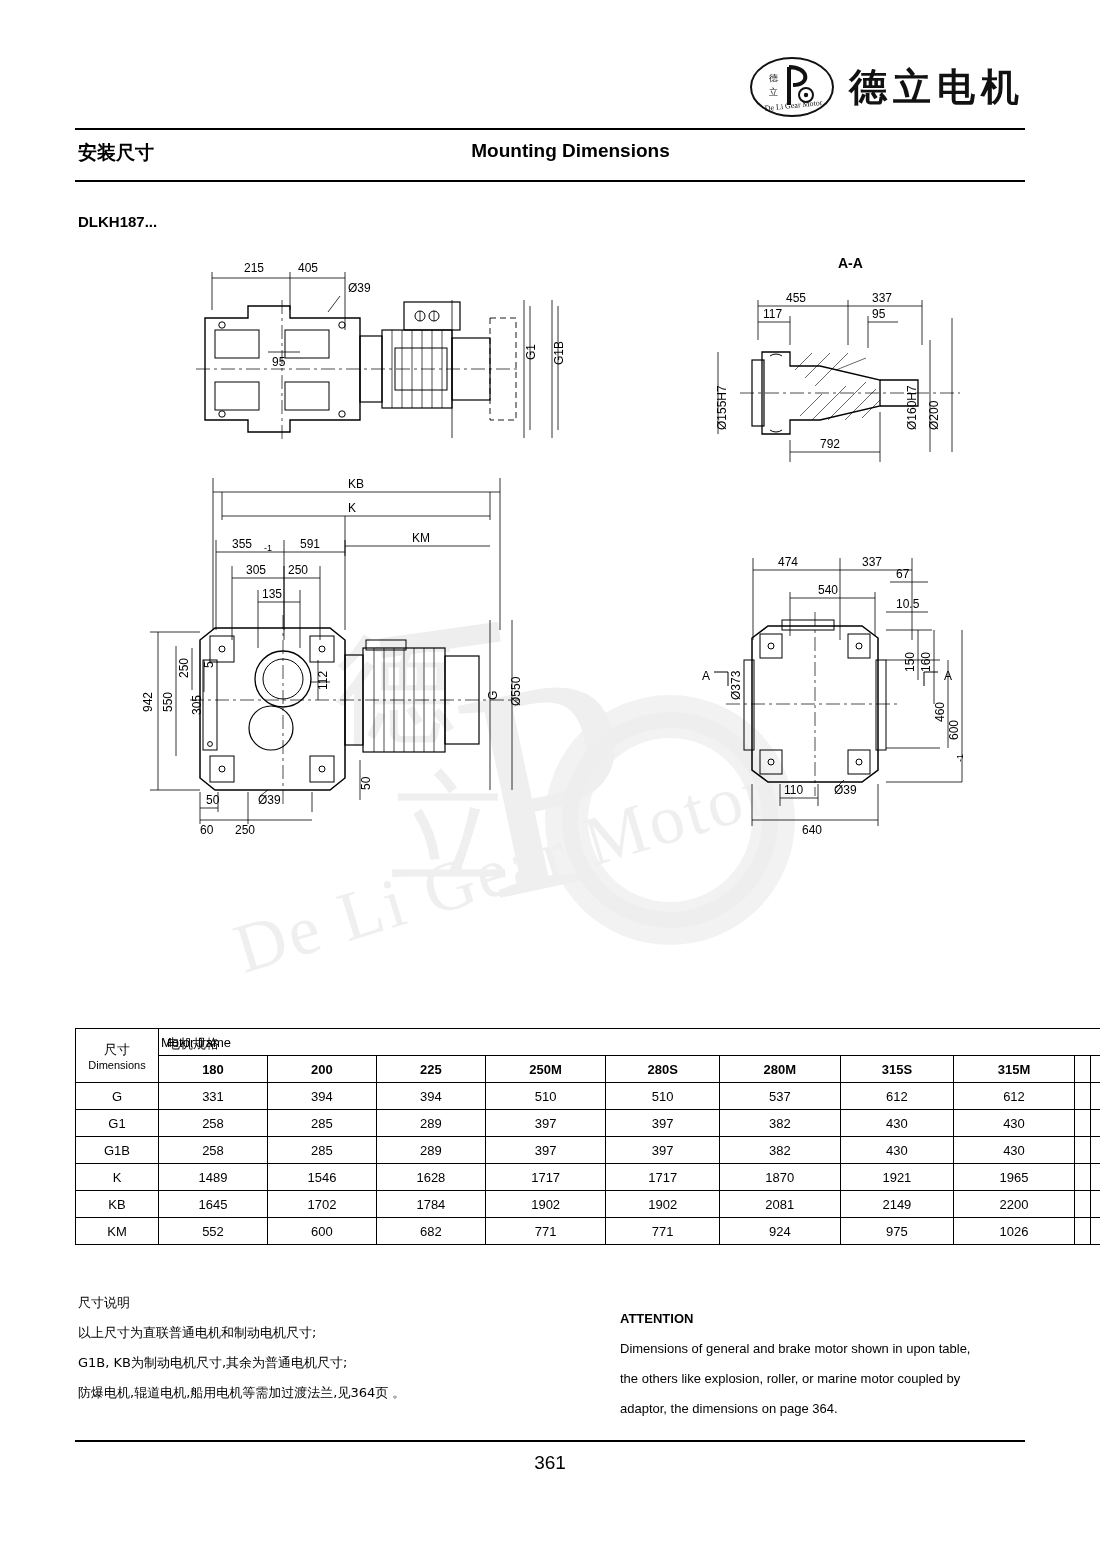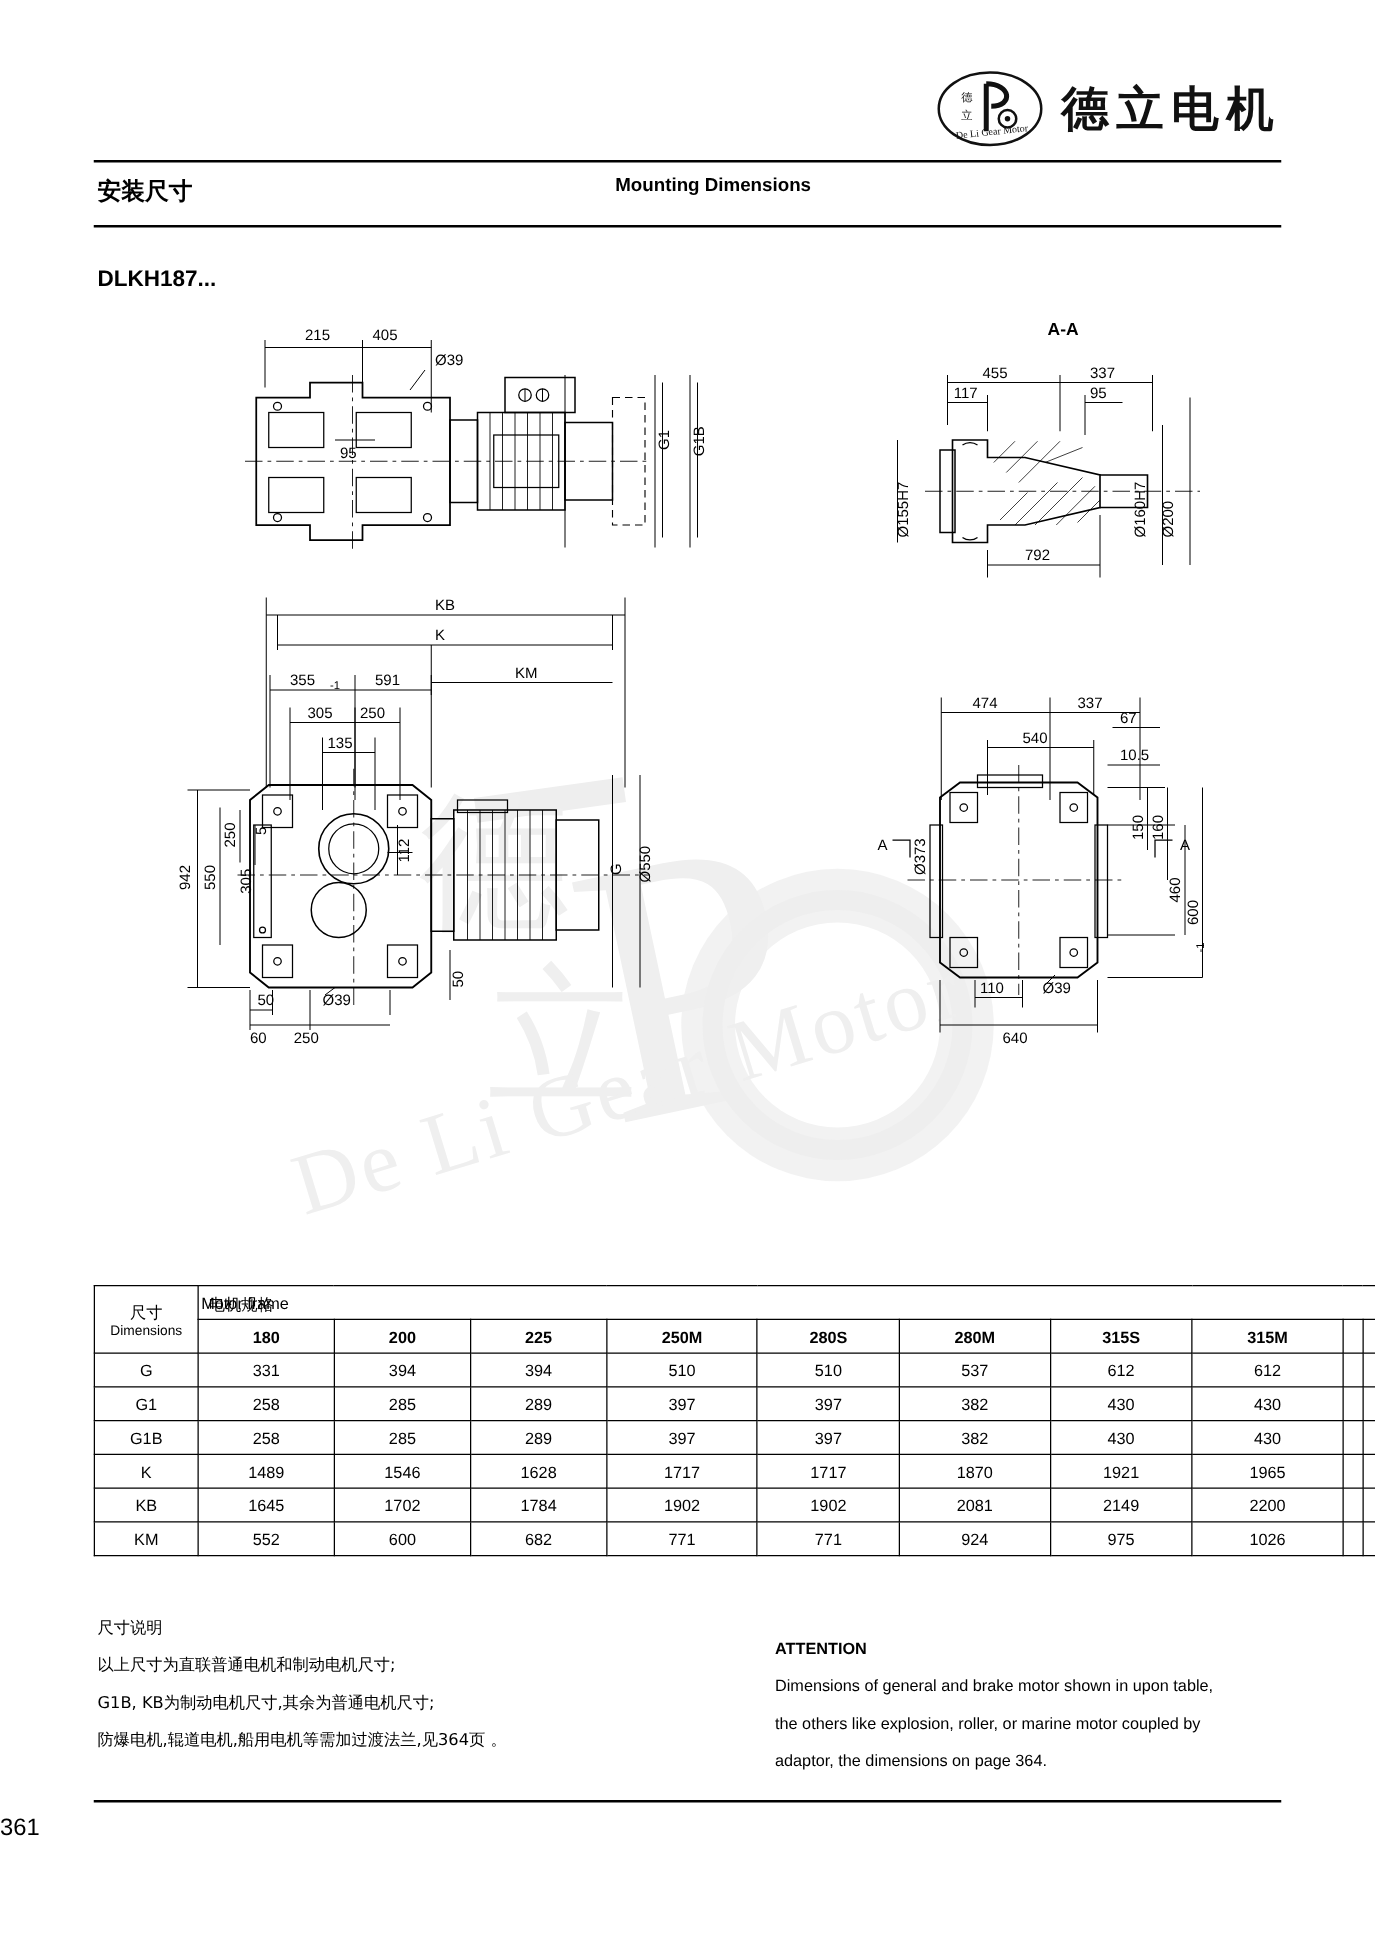--- a/index.html
+++ b/index.html
@@ -35,25 +35,25 @@
     position:absolute;left:75px;right:75px;top:180px;
     border-top:2px solid #000;
   }
   .hdr-cn{
     position:absolute;left:78px;top:140px;
     font-family:"DejaVu Sans", sans-serif;
     font-size:19px;font-weight:700;
   }
   .hdr-en{
     position:absolute;left:0;right:4px;top:140px;
-    text-align:center;font-size:15px;font-weight:700;padding-left:45px;
+    text-align:center;font-size:19px;font-weight:700;padding-left:45px;
   }
   .model{
     position:absolute;left:78px;top:213px;
-    font-size:18px;font-weight:700;
+    font-size:15px;font-weight:700;
   }
 
   
   .wm{
     position:absolute;left:240px;top:570px;width:660px;height:470px;
     pointer-events:none;opacity:1;
   }
   .wm-text{
     position:absolute;left:225px;top:830px;
     font-family:"Liberation Serif", serif;
@@ -98,21 +98,21 @@
     font-size:13px;line-height:30px;margin-top:16px;
   }
   .notes-right .title{font-weight:700;}
 
   .foot-rule{
     position:absolute;left:75px;right:75px;top:1440px;
     border-top:2px solid #000;
   }
   .pageno{
     position:absolute;left:0;right:0;top:1452px;
-    font-size:19px;
+    text-align:center;font-size:19px;
   }
 </style>
 </head>
 <body>
 
 <div class="page">
 
   <div class="logo-wrap">
     <div class="logo-mark">
       <svg width="86" height="64" viewBox="0 0 86 64">

